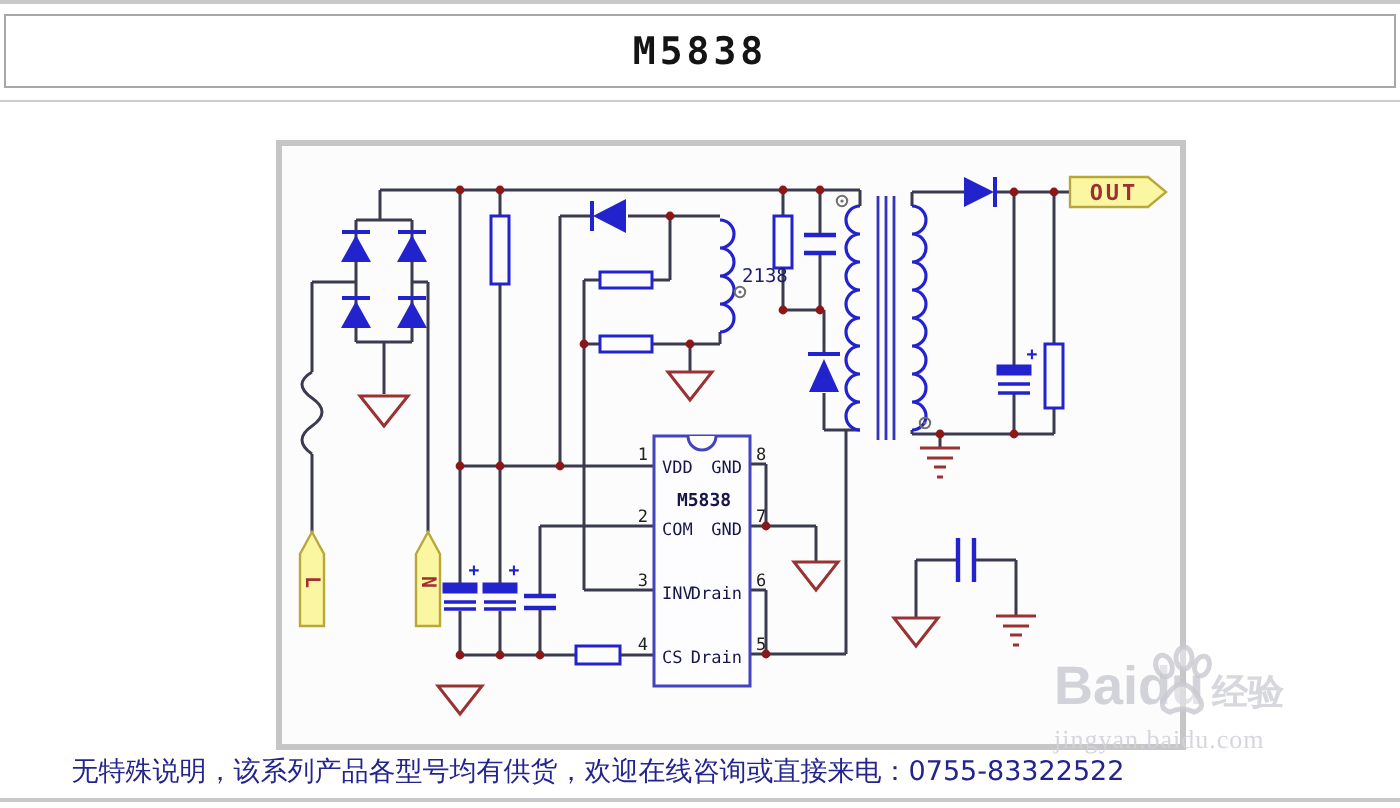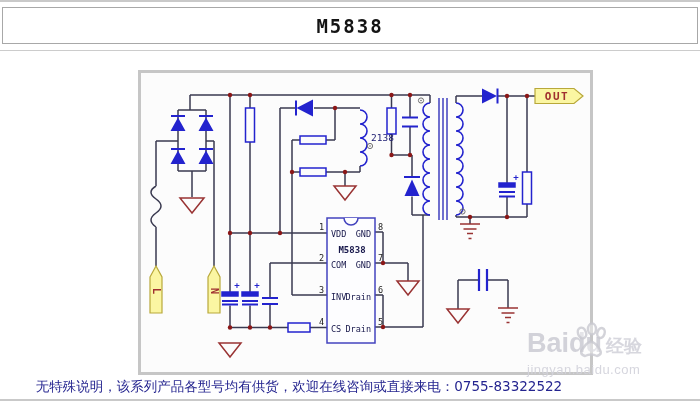--- a/index.html
+++ b/index.html
@@ -18,21 +18,21 @@
                text-align:center;font-size:13.5px;color:#24248f;
                font-family:"DejaVu Sans","Liberation Sans",sans-serif;padding-right:14px;box-sizing:border-box;}
   .botline{position:absolute;left:0;top:399px;width:700px;height:2px;background:#c9c9c9;}
   .watermark{position:absolute;left:527px;top:328px;width:172px;height:54px;z-index:6;pointer-events:none;}
   .wm-row1{position:relative;height:38px;white-space:nowrap;}
   .wm-brand{font-size:27px;font-weight:bold;color:rgba(197,197,206,0.78);
             font-family:"Liberation Sans",sans-serif;letter-spacing:0px;}
   .wm-suffix{font-size:18px;font-weight:bold;color:rgba(208,208,216,0.85);margin-left:4px;}
   .wm-paw{position:absolute;left:44px;top:-8px;}
   .wm-url{font-size:13px;color:rgba(210,210,218,0.9);letter-spacing:0.5px;margin-top:-4px;
-          font-family:Liberation Sans, sans-serif;}
+          font-family:Liberation Serif, serif;}
   svg text{font-family:"DejaVu Sans Mono","Liberation Mono",monospace;}
   .icl{font-size:8.5px;fill:#16164a;}
   .pnum{font-size:8.5px;fill:#222222;}
 </style>
 </head>
 <body>
 
 <div id="page">
 
   <div class="topstrip"></div>

